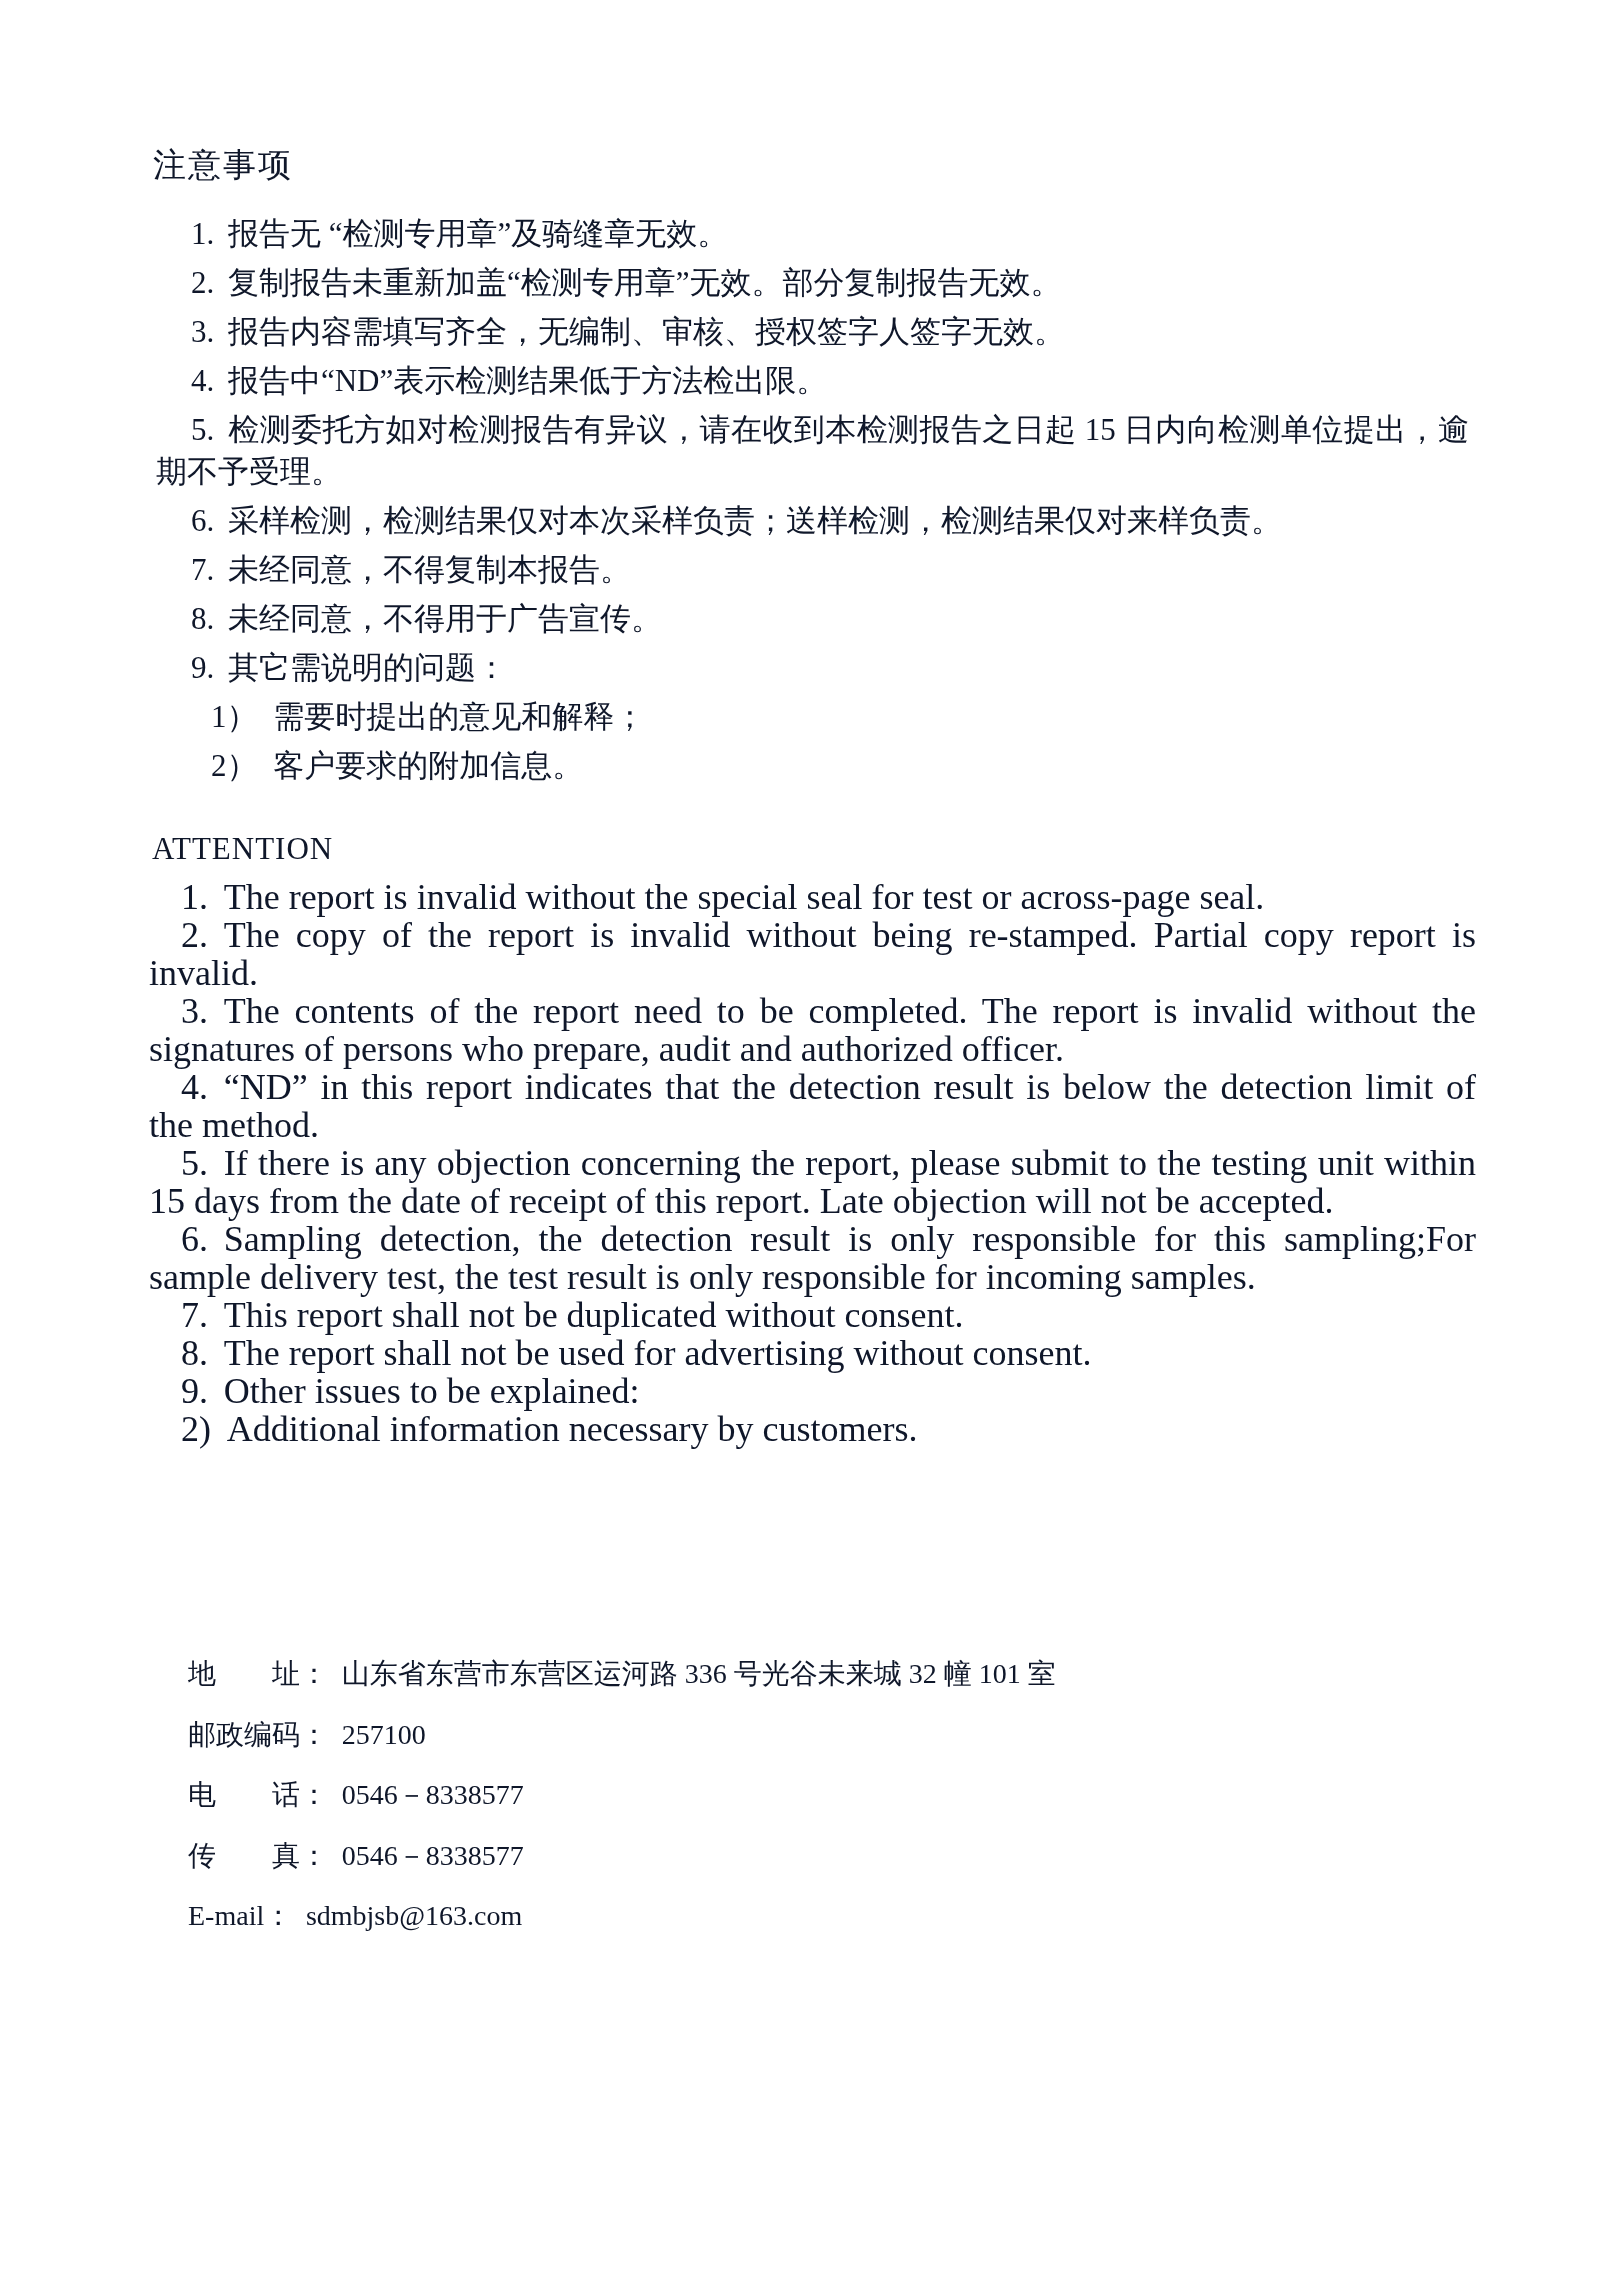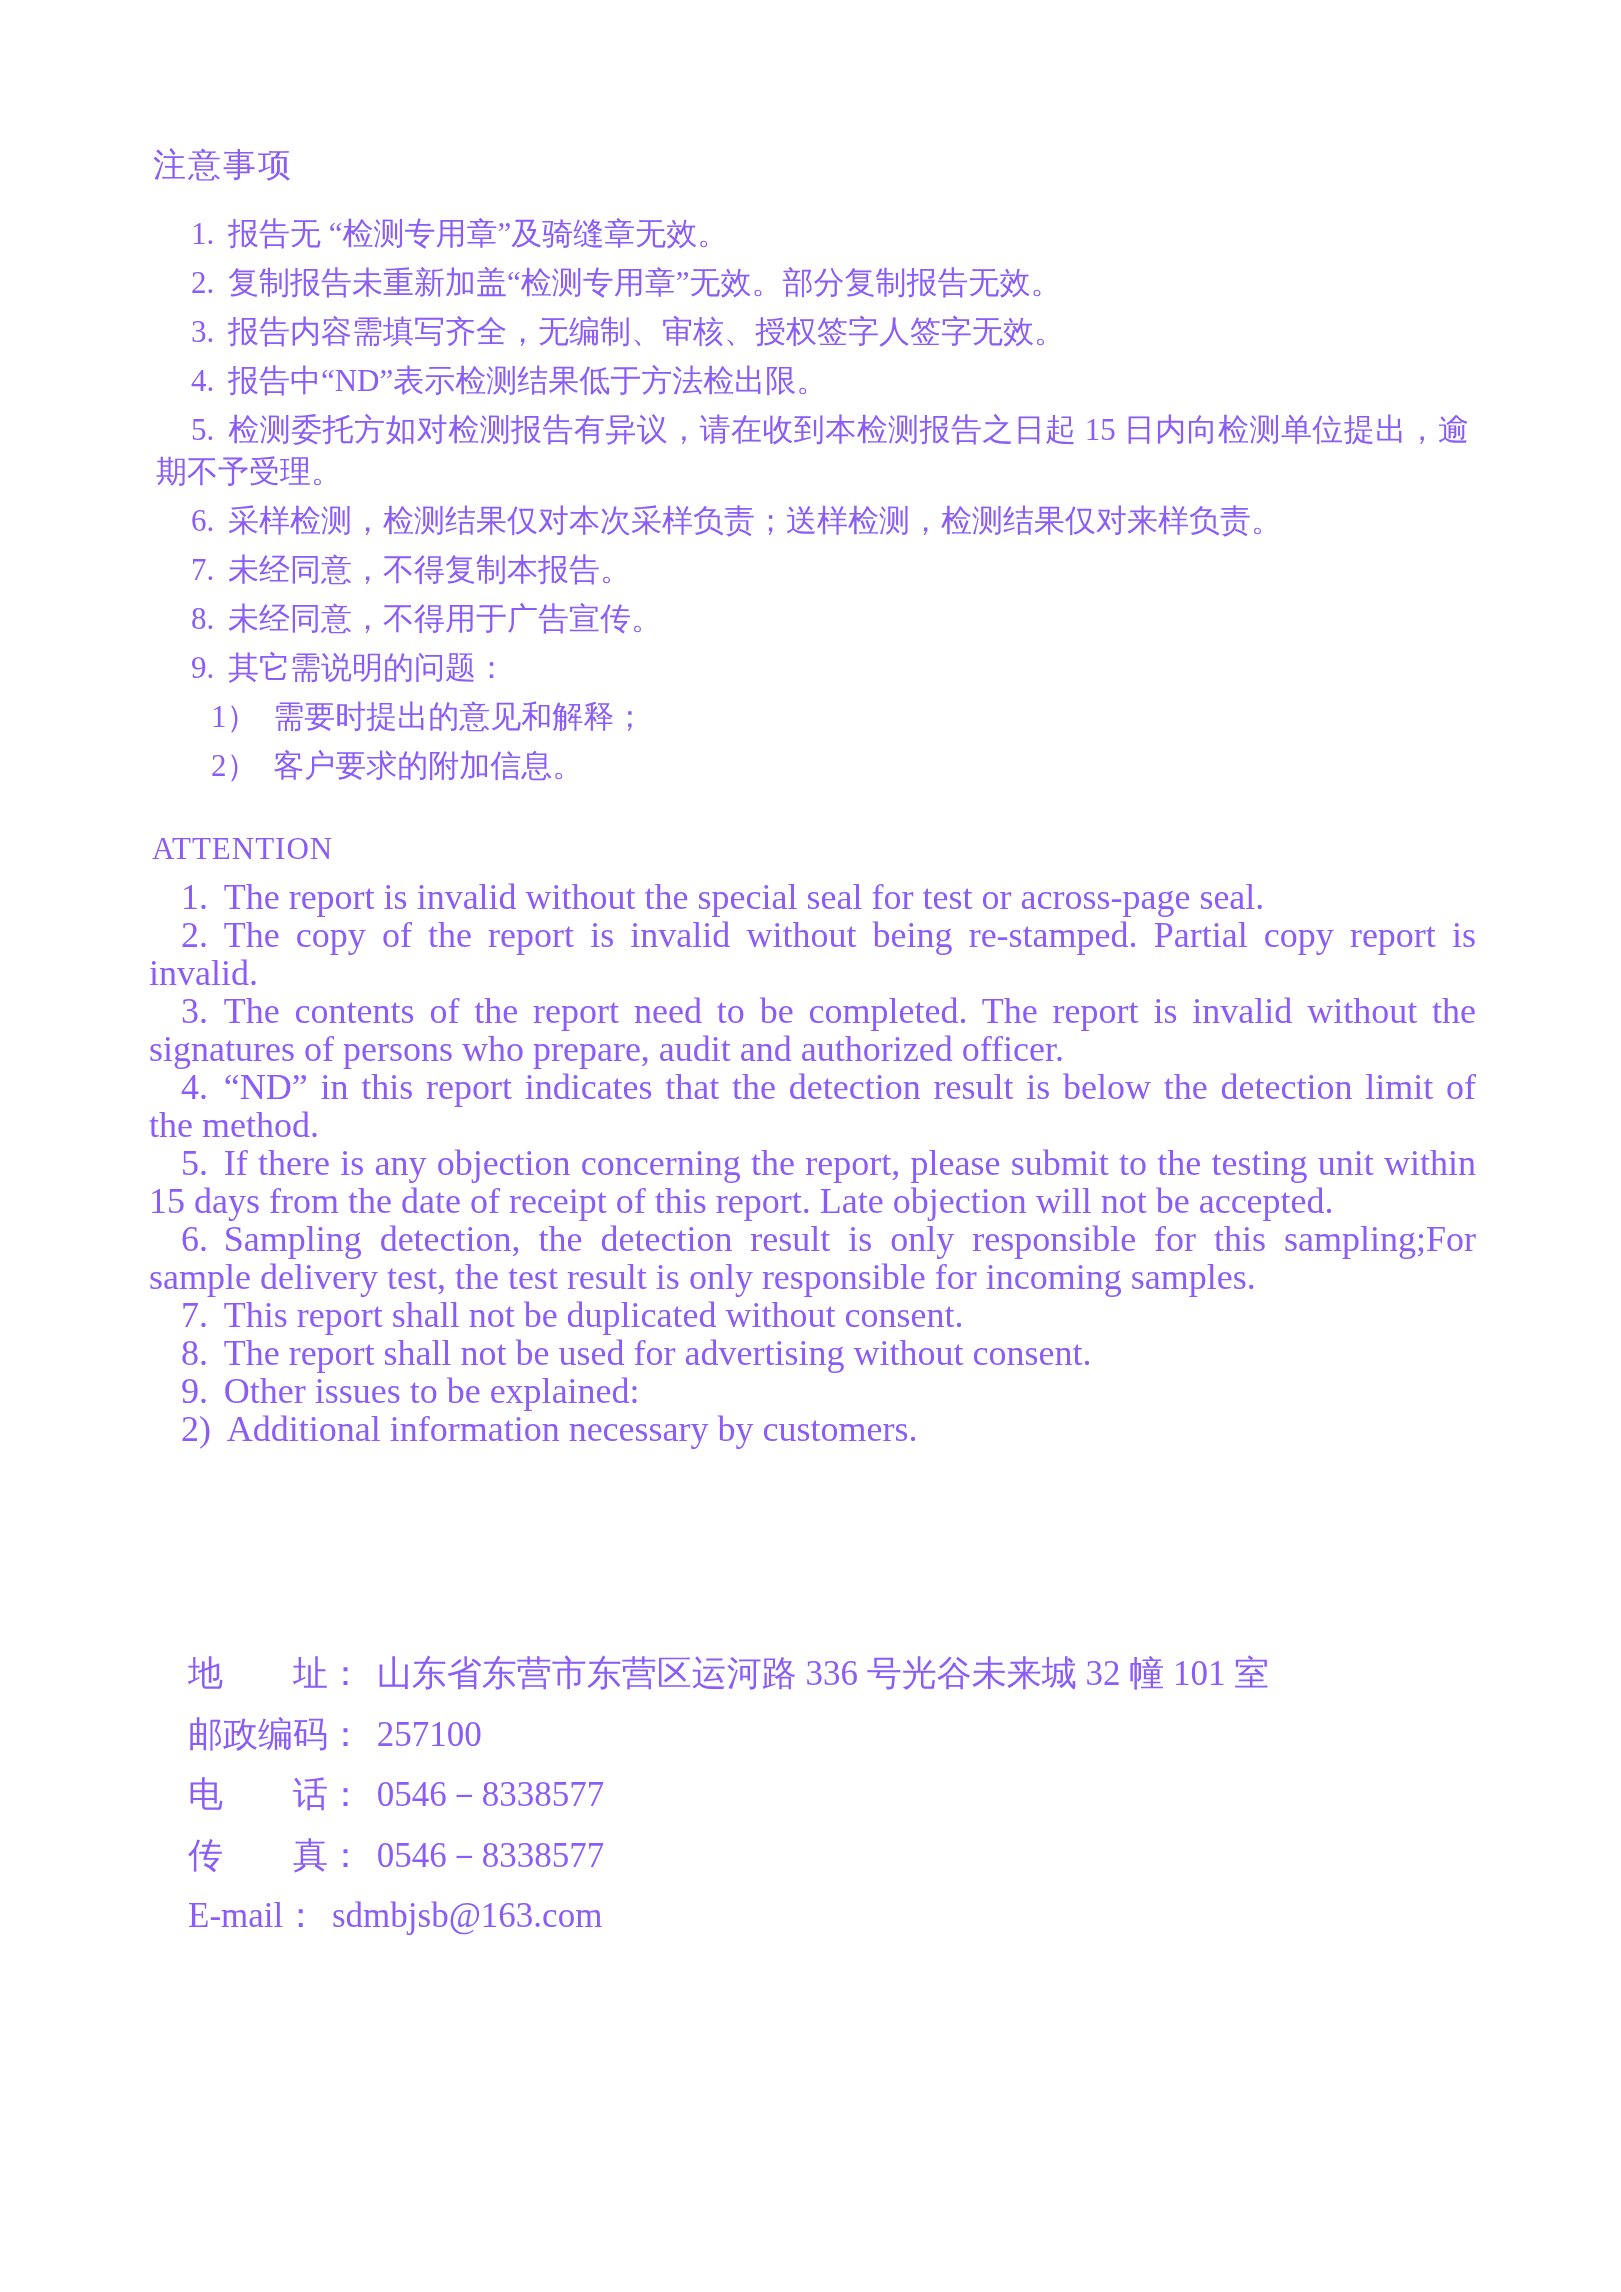--- a/index.html
+++ b/index.html
@@ -5,21 +5,21 @@
   html, body {
     margin: 0;
     padding: 0;
     background: #ffffff;
   }
   .page {
     position: relative;
     width: 1621px;
     height: 2293px;
     background: #ffffff;
-    color: #8b5cf6;
+    color: #0f172a;
     font-family: "Liberation Serif", "DejaVu Serif", serif;
     overflow: hidden;
   }
 
   
   .title-cn {
     position: absolute;
     left: 153px;
     top: 143px;
     font-size: 33px;
@@ -73,21 +73,21 @@
   }
   .en-list .num {
     margin-right: 15.7px;
   }
 
   
   .contact {
     position: absolute;
     left: 188px;
     top: 1654px;
-    font-size: 35px;
+    font-size: 28px;
   }
   .contact .row {
     margin: 0 0 21.6px 0;
     line-height: 39px;
     white-space: nowrap;
   }
   .contact .label {
     display: inline-block;
   }
   .contact .value {

